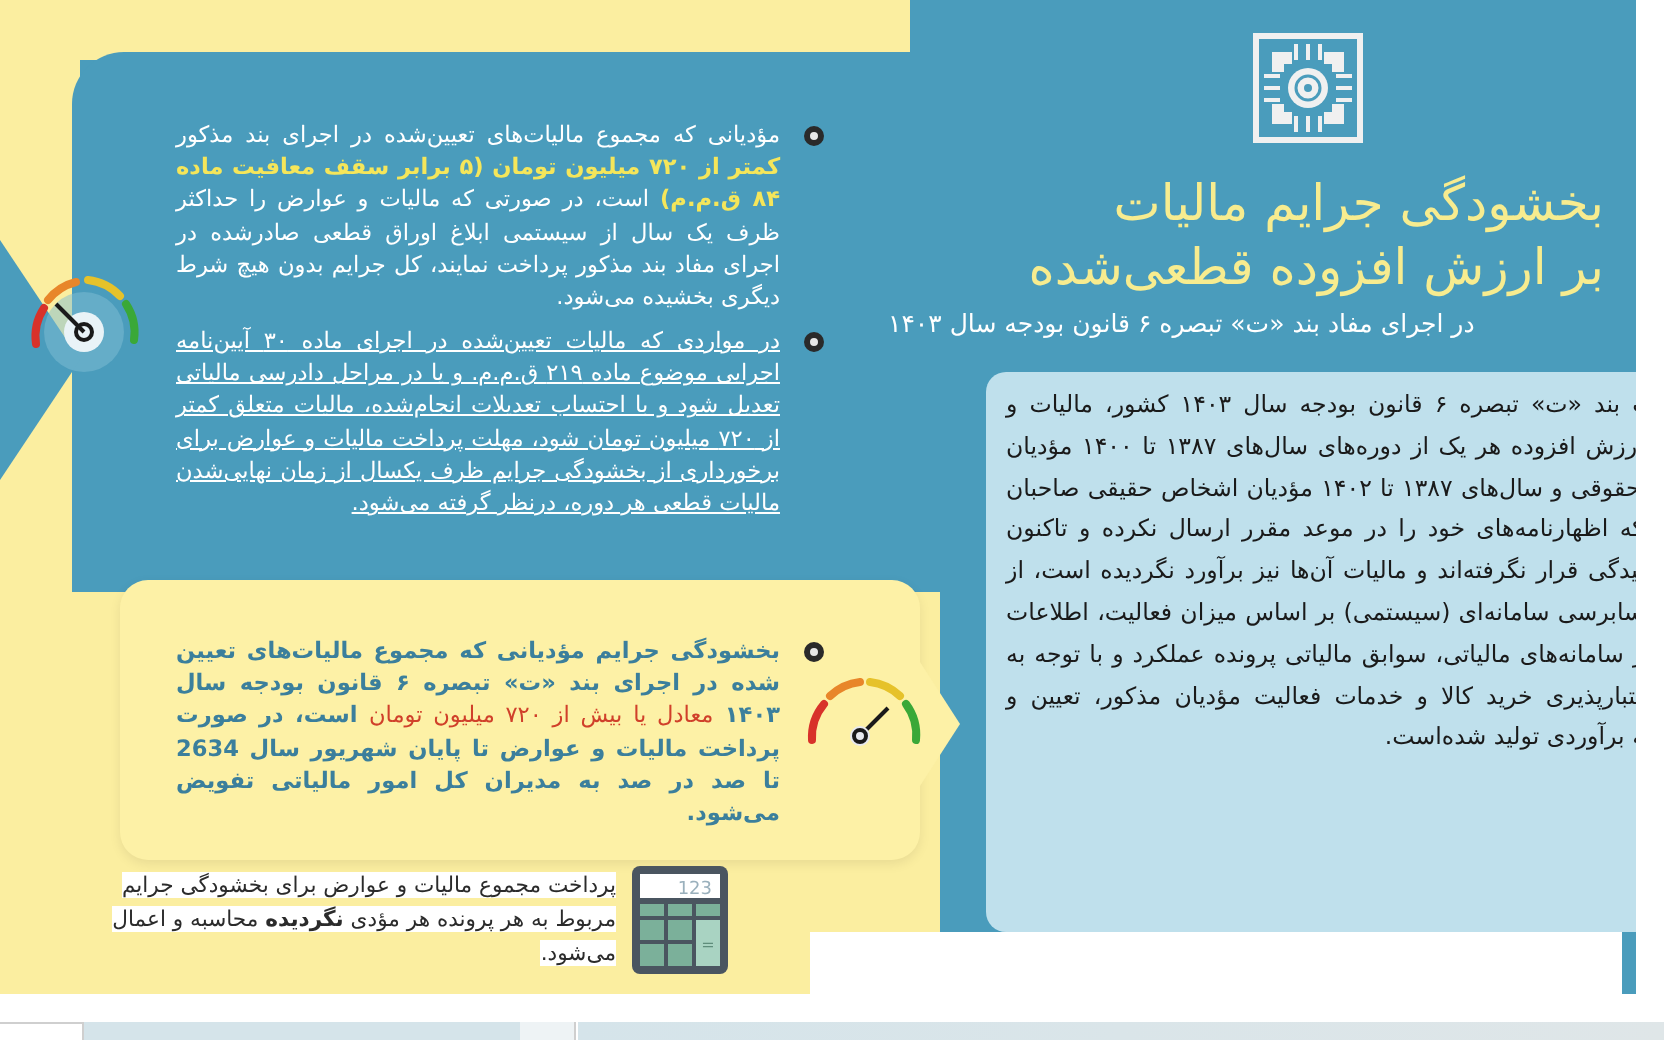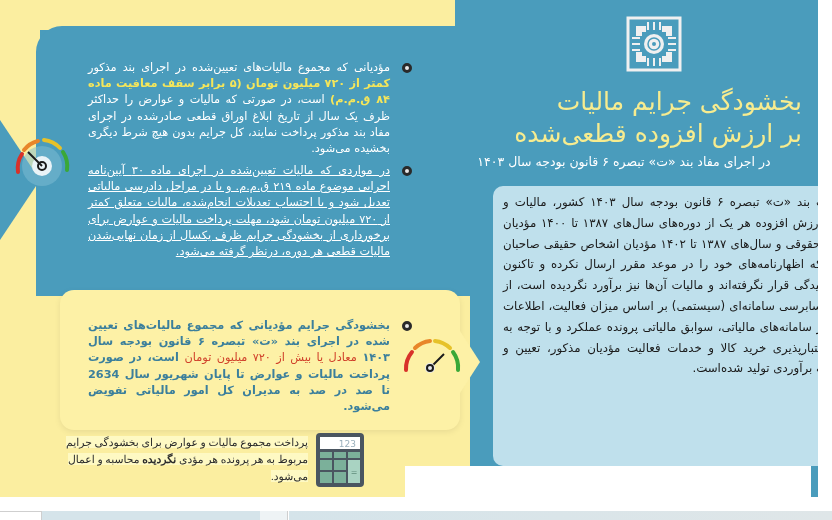--- a/index.html
+++ b/index.html
@@ -9,39 +9,39 @@
   .yellow-left{position:absolute;left:0;top:0;width:40px;height:497px;background:#fbeea0;}
   .blue-main{position:absolute;left:36px;top:26px;width:420px;height:270px;background:#4a9cbc;border-radius:26px 0 0 0;}
   .diag{position:absolute;left:0;top:120px;width:0;height:0;border-top:60px solid transparent;border-bottom:60px solid transparent;border-left:40px solid #4a9cbc;}
   .right-blue{position:absolute;left:455px;top:0;width:363px;height:497px;background:#4a9cbc;}
   .yellow-bottom{position:absolute;left:0;top:296px;width:470px;height:201px;background:#fbeea0;}
   .note-card{position:absolute;left:60px;top:290px;width:400px;height:140px;background:#fdf1a6;border-radius:14px;box-shadow:0 2px 6px rgba(0,0,0,.08);}
   .note-tip{position:absolute;left:440px;top:300px;width:0;height:0;border-top:62px solid transparent;border-bottom:62px solid transparent;border-left:40px solid #fdf1a6;}
 
   .logo{position:absolute;left:626px;top:16px;width:56px;height:56px;}
   .title{position:absolute;right:16px;top:86px;width:360px;text-align:right;direction:rtl;color:#f7ec8f;font-weight:normal;font-size:25px;line-height:32px;}
-  .subtitle{position:absolute;right:14px;top:154px;width:360px;text-align:center;direction:rtl;color:#ffffff;font-size:12.5px;}
+  .subtitle{position:absolute;right:14px;top:154px;width:360px;text-align:left;direction:rtl;color:#ffffff;font-size:12.5px;}
 
   .info-box{position:absolute;left:493px;top:186px;width:380px;height:280px;background:#bfe0ec;border-radius:10px;padding:6px 10px;box-sizing:border-box;direction:rtl;text-align:justify;color:#1a1a1a;font-size:11.8px;line-height:20.8px;}
   .white-patch{position:absolute;left:405px;top:466px;width:406px;height:31px;background:#ffffff;}
 
   .bullet{position:absolute;direction:rtl;text-align:justify;font-size:11.3px;line-height:16.2px;color:#ffffff;}
   .bullet .dot{position:absolute;right:-22px;top:3px;width:10px;height:10px;border-radius:50%;background:#e8e8e8;border:3px solid #2a2a2a;box-sizing:border-box;}
   .hl-yellow{color:#f5e65a;font-weight:bold;margin-top:24px;}
   .hl-red{color:#d0402a;font-weight:normal;}
   .b1{left:88px;top:60px;width:302px;}
   .b2{left:88px;top:163px;width:302px;text-decoration:underline;}
   .b3{left:88px;top:318px;width:302px;color:#3b7f9c;font-weight:bold;}
   .b3 .dot{background:#e8e8e8;border-color:#2a2a2a;}
 
   .gauge1{position:absolute;left:8px;top:130px;width:68px;height:58px;}
   .gauge2{position:absolute;left:400px;top:332px;width:64px;height:48px;}
 
   .calc-note{position:absolute;left:48px;top:434px;width:260px;direction:rtl;text-align:right;font-size:10.8px;line-height:17px;color:#2b2b2b;}
-  .calc-note span.bg{background:#fef9c3;font-family:Liberation Serif, serif;}
+  .calc-note span.bg{background:#ffffff;}
   .calc{position:absolute;left:316px;top:433px;width:48px;height:54px;}
 
   .bottom-strip{position:absolute;left:0;top:511px;width:832px;height:9px;background:#ffffff;}
   .strip-a{position:absolute;left:0;top:511px;width:42px;height:9px;background:#ffffff;border-top:1px solid #cfcfcf;border-right:1px solid #cfcfcf;box-sizing:border-box;}
   .strip-b{position:absolute;left:42px;top:511px;width:218px;height:9px;background:#d5e4ea;}
   .strip-c{position:absolute;left:260px;top:511px;width:28px;height:9px;background:#eef3f5;border-right:1px solid #cfcfcf;box-sizing:border-box;}
   .strip-d{position:absolute;left:289px;top:511px;width:543px;height:9px;background:linear-gradient(90deg,#d5e4ea,#dfe6e8);}
 </style>
 </head>
 <body>
@@ -81,21 +81,21 @@
     <path d="M10 42 A26 26 0 0 1 14 24" stroke="#d8322a" stroke-width="4" fill="none" stroke-linecap="round"></path>
     <path d="M16 20 A26 26 0 0 1 30 11" stroke="#e8862a" stroke-width="4" fill="none" stroke-linecap="round"></path>
     <path d="M36 10 A26 26 0 0 1 52 18" stroke="#e6c22a" stroke-width="4" fill="none" stroke-linecap="round"></path>
     <path d="M55 22 A26 26 0 0 1 59 40" stroke="#3aa838" stroke-width="4" fill="none" stroke-linecap="round"></path>
     <line x1="34" y1="36" x2="20" y2="22" stroke="#1a1a1a" stroke-width="2"></line>
     <circle cx="34" cy="36" r="4" fill="none" stroke="#1a1a1a" stroke-width="2"></circle>
   </svg>
 
   <div class="bullet b1">
     <span class="dot"></span>
-    <span>مؤدیانی که مجموع مالیات‌های تعیین‌شده در اجرای بند مذکور </span><span class="hl-yellow">کمتر از ۷۲۰ میلیون تومان (۵ برابر سقف معافیت ماده ۸۴ ق.م.م)</span><span> است، در صورتی که مالیات و عوارض را حداکثر ظرف یک سال از تاریخ ابلاغ اوراق قطعی صادرشده در اجرای مفاد بند مذکور پرداخت نمایند، کل جرایم بدون هیچ شرط دیگری بخشیده می‌شود.</span>
+    <span>مؤدیانی که مجموع مالیات‌های تعیین‌شده در اجرای بند مذکور </span><span class="hl-yellow">کمتر از ۷۲۰ میلیون تومان (۵ برابر سقف معافیت ماده ۸۴ ق.م.م)</span><span> است، در صورتی که مالیات و عوارض را حداکثر ظرف یک سال از سیستمی ابلاغ اوراق قطعی صادرشده در اجرای مفاد بند مذکور پرداخت نمایند، کل جرایم بدون هیچ شرط دیگری بخشیده می‌شود.</span>
   </div>
 
   <div class="bullet b2">
     <span class="dot"></span>
     <span>در مواردی که مالیات تعیین‌شده در اجرای ماده ۳۰ آیین‌نامه اجرایی موضوع ماده ۲۱۹ ق.م.م. و یا در مراحل دادرسی مالیاتی تعدیل شود و با احتساب تعدیلات انجام‌شده، مالیات متعلق کمتر از ۷۲۰ میلیون تومان شود، مهلت پرداخت مالیات و عوارض برای برخورداری از بخشودگی جرایم ظرف یکسال از زمان نهایی‌شدن مالیات قطعی هر دوره، درنظر گرفته می‌شود.</span>
   </div>
 
   <div class="bullet b3">
     <span class="dot"></span>
     <span>بخشودگی جرایم مؤدیانی که مجموع مالیات‌های تعیین شده در اجرای بند «ت» تبصره ۶ قانون بودجه سال ۱۴۰۳ </span><span class="hl-red">معادل یا بیش از ۷۲۰ میلیون تومان</span><span> است، در صورت پرداخت مالیات و عوارض تا پایان شهریور سال 2634 تا صد در صد به مدیران کل امور مالیاتی تفویض می‌شود.</span>

